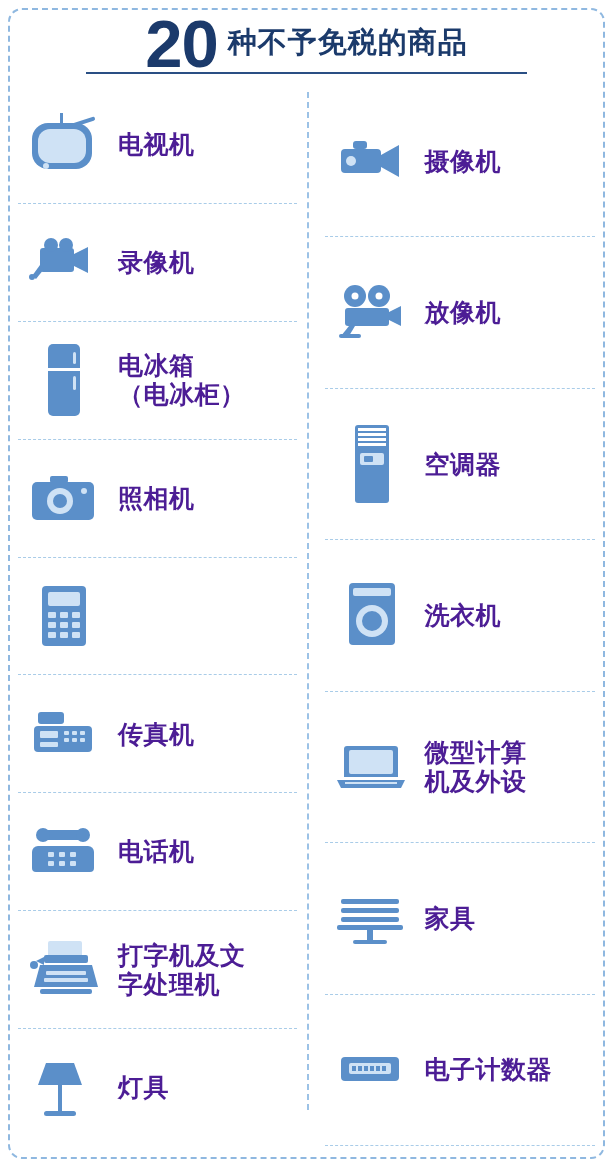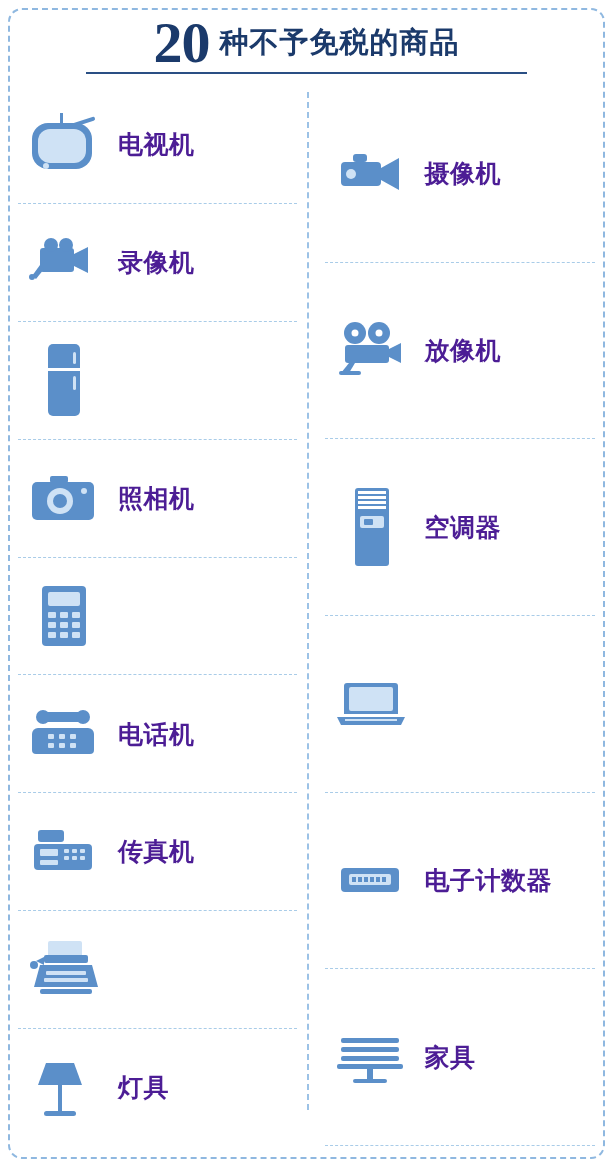--- a/index.html
+++ b/index.html
@@ -33,22 +33,22 @@
   }
   .header {
     position: relative;
     height: 86px;
     display: flex;
     align-items: center;
     justify-content: center;
     gap: 10px;
   }
   .header .num {
-    font-family: Liberation Serif, serif;
-    font-size: 58px;
+    font-family: Liberation Sans, sans-serif;
+    font-size: 67px;
     font-weight: bold;
     color: #1b3a6b;
     line-height: 1;
     letter-spacing: -1px;
   }
   .header .title {
     font-size: 29px;
     font-weight: bold;
     color: #1b3a6b;
     letter-spacing: 1px;
@@ -69,21 +69,21 @@
     box-sizing: border-box;
     height: 1060px;
   }
   .col {
     flex: 1 1 50%;
     display: flex;
     flex-direction: column;
     box-sizing: border-box;
   }
   .col.left { padding-right: 10px; }
-  .col.right { padding-left: 18px; justify-content: center; }
+  .col.right { padding-left: 18px; }
   .divider {
     position: absolute;
     left: 50%;
     top: 6px;
     bottom: 36px;
     width: 0;
     border-left: 2px dashed #9cc2e6;
   }
   .row {
     flex: 1 1 0;
@@ -159,20 +159,22 @@
 
       <div class="row">
         <div class="icon-wrap">
           <svg width="76" height="80" viewBox="0 0 76 80">
             <rect x="22" y="4" width="32" height="72" rx="5" fill="#5b8fc9"></rect>
             <rect x="22" y="28" width="32" height="3" fill="#ffffff"></rect>
             <rect x="47" y="12" width="3" height="12" rx="1.5" fill="#cfe2f5"></rect>
             <rect x="47" y="36" width="3" height="14" rx="1.5" fill="#cfe2f5"></rect>
           </svg>
         </div>
+        <div class="label">电冰箱
+（电冰柜）</div>
       </div>
 
       <div class="row">
         <div class="icon-wrap">
           <svg width="76" height="60" viewBox="0 0 76 60">
             <rect x="24" y="8" width="18" height="7" rx="2" fill="#5b8fc9"></rect>
             <rect x="6" y="14" width="62" height="38" rx="5" fill="#5b8fc9"></rect>
             <circle cx="34" cy="33" r="13" fill="#cfe2f5"></circle>
             <circle cx="34" cy="33" r="7" fill="#5b8fc9"></circle>
             <circle cx="58" cy="23" r="3" fill="#cfe2f5"></circle>
@@ -195,66 +197,68 @@
             <rect x="22" y="52" width="8" height="6" rx="1" fill="#cfe2f5"></rect>
             <rect x="34" y="52" width="8" height="6" rx="1" fill="#cfe2f5"></rect>
             <rect x="46" y="52" width="8" height="6" rx="1" fill="#cfe2f5"></rect>
           </svg>
         </div>
       </div>
 
       <div class="row">
         <div class="icon-wrap">
           <svg width="76" height="60" viewBox="0 0 76 60">
+            <rect x="12" y="8" width="26" height="12" rx="3" fill="#5b8fc9"></rect>
+            <rect x="8" y="22" width="58" height="26" rx="4" fill="#5b8fc9"></rect>
+            <rect x="14" y="27" width="18" height="7" rx="1" fill="#cfe2f5"></rect>
+            <rect x="38" y="27" width="5" height="4" rx="1" fill="#cfe2f5"></rect>
+            <rect x="46" y="27" width="5" height="4" rx="1" fill="#cfe2f5"></rect>
+            <rect x="54" y="27" width="5" height="4" rx="1" fill="#cfe2f5"></rect>
+            <rect x="38" y="34" width="5" height="4" rx="1" fill="#cfe2f5"></rect>
+            <rect x="46" y="34" width="5" height="4" rx="1" fill="#cfe2f5"></rect>
+            <rect x="54" y="34" width="5" height="4" rx="1" fill="#cfe2f5"></rect>
+            <rect x="14" y="38" width="18" height="5" rx="1" fill="#cfe2f5"></rect>
+          </svg>
+        </div>
+        <div class="label">传真机</div>
+      </div>
+
+      <div class="row">
+        <div class="icon-wrap">
+          <svg width="76" height="60" viewBox="0 0 76 60">
             <rect x="14" y="8" width="46" height="10" rx="5" fill="#5b8fc9"></rect>
             <circle cx="17" cy="13" r="7" fill="#5b8fc9"></circle>
             <circle cx="57" cy="13" r="7" fill="#5b8fc9"></circle>
             <path d="M12 24 h50 a6 6 0 0 1 6 6 v16 a4 4 0 0 1 -4 4 h-54 a4 4 0 0 1 -4 -4 v-16 a6 6 0 0 1 6 -6 z" fill="#5b8fc9"></path>
             <rect x="22" y="30" width="6" height="5" rx="1" fill="#cfe2f5"></rect>
             <rect x="33" y="30" width="6" height="5" rx="1" fill="#cfe2f5"></rect>
             <rect x="44" y="30" width="6" height="5" rx="1" fill="#cfe2f5"></rect>
             <rect x="22" y="39" width="6" height="5" rx="1" fill="#cfe2f5"></rect>
             <rect x="33" y="39" width="6" height="5" rx="1" fill="#cfe2f5"></rect>
             <rect x="44" y="39" width="6" height="5" rx="1" fill="#cfe2f5"></rect>
           </svg>
         </div>
         <div class="label">电话机</div>
       </div>
 
       <div class="row">
         <div class="icon-wrap">
-          <svg width="76" height="60" viewBox="0 0 76 60">
-            <rect x="12" y="8" width="26" height="12" rx="3" fill="#5b8fc9"></rect>
-            <rect x="8" y="22" width="58" height="26" rx="4" fill="#5b8fc9"></rect>
-            <rect x="14" y="27" width="18" height="7" rx="1" fill="#cfe2f5"></rect>
-            <rect x="38" y="27" width="5" height="4" rx="1" fill="#cfe2f5"></rect>
-            <rect x="46" y="27" width="5" height="4" rx="1" fill="#cfe2f5"></rect>
-            <rect x="54" y="27" width="5" height="4" rx="1" fill="#cfe2f5"></rect>
-            <rect x="38" y="34" width="5" height="4" rx="1" fill="#cfe2f5"></rect>
-            <rect x="46" y="34" width="5" height="4" rx="1" fill="#cfe2f5"></rect>
-            <rect x="54" y="34" width="5" height="4" rx="1" fill="#cfe2f5"></rect>
-            <rect x="14" y="38" width="18" height="5" rx="1" fill="#cfe2f5"></rect>
-          </svg>
-        </div>
-        <div class="label">传真机</div>
-      </div>
-
-      <div class="row">
-        <div class="icon-wrap">
           <svg width="76" height="70" viewBox="0 0 76 70">
             <rect x="22" y="6" width="34" height="16" rx="2" fill="#cfe2f5"></rect>
             <rect x="18" y="20" width="44" height="8" rx="2" fill="#5b8fc9"></rect>
             <path d="M10 26 l8 -4 v8 z" fill="#5b8fc9"></path>
             <circle cx="8" cy="30" r="4" fill="#5b8fc9"></circle>
             <path d="M14 30 h52 l6 22 h-64 z" fill="#5b8fc9"></path>
             <rect x="20" y="36" width="40" height="4" rx="1" fill="#cfe2f5"></rect>
             <rect x="18" y="43" width="44" height="4" rx="1" fill="#cfe2f5"></rect>
             <rect x="14" y="54" width="52" height="5" rx="2" fill="#5b8fc9"></rect>
           </svg>
         </div>
+        <div class="label">打字机及文
+字处理机</div>
       </div>
 
       <div class="row last">
         <div class="icon-wrap">
           <svg width="76" height="70" viewBox="0 0 76 70">
             <path d="M20 10 h28 l8 22 h-44 z" fill="#5b8fc9"></path>
             <rect x="32" y="32" width="4" height="26" fill="#5b8fc9"></rect>
             <rect x="18" y="58" width="32" height="5" rx="2.5" fill="#5b8fc9"></rect>
           </svg>
         </div>
@@ -301,60 +305,73 @@
             <rect x="25" y="12" width="28" height="3" fill="#ffffff"></rect>
             <rect x="25" y="17" width="28" height="3" fill="#ffffff"></rect>
             <rect x="25" y="22" width="28" height="3" fill="#ffffff"></rect>
             <rect x="27" y="32" width="24" height="12" rx="2" fill="#cfe2f5"></rect>
             <rect x="31" y="35" width="9" height="6" rx="1" fill="#5b8fc9"></rect>
           </svg>
         </div>
         <div class="label">空调器</div>
       </div>
 
+      <div class="row">
+        <div class="icon-wrap">
+          <svg width="76" height="72" viewBox="0 0 76 72">
+            <rect x="16" y="4" width="46" height="62" rx="4" fill="#5b8fc9"></rect>
+            <rect x="20" y="9" width="38" height="8" rx="2" fill="#cfe2f5"></rect>
+            <circle cx="39" cy="42" r="16" fill="#cfe2f5"></circle>
+            <circle cx="39" cy="42" r="10" fill="#5b8fc9"></circle>
+          </svg>
+        </div>
+        <div class="label">洗衣机</div>
+      </div>
 
 
       <div class="row">
         <div class="icon-wrap">
           <svg width="80" height="62" viewBox="0 0 80 62">
             <path d="M16 10 h48 a3 3 0 0 1 3 3 v28 h-54 v-28 a3 3 0 0 1 3 -3 z" fill="#5b8fc9"></path>
             <rect x="18" y="14" width="44" height="24" rx="2" fill="#cfe2f5"></rect>
             <path d="M6 44 h68 l-4 8 h-60 z" fill="#5b8fc9"></path>
             <rect x="14" y="46" width="52" height="2" fill="#cfe2f5"></rect>
           </svg>
         </div>
-      </div>
-
+        <div class="label">微型计算
+机及外设</div>
+      </div>
+
+
+      <div class="row">
+        <div class="icon-wrap">
+          <svg width="80" height="62" viewBox="0 0 80 62">
+            <rect x="10" y="12" width="58" height="5" rx="2" fill="#5b8fc9"></rect>
+            <rect x="10" y="21" width="58" height="5" rx="2" fill="#5b8fc9"></rect>
+            <rect x="10" y="30" width="58" height="5" rx="2" fill="#5b8fc9"></rect>
+            <rect x="6" y="38" width="66" height="5" rx="2" fill="#5b8fc9"></rect>
+            <rect x="36" y="43" width="6" height="12" fill="#5b8fc9"></rect>
+            <rect x="22" y="53" width="34" height="4" rx="2" fill="#5b8fc9"></rect>
+          </svg>
+        </div>
+        <div class="label">家具</div>
+      </div>
 
       <div class="row">
         <div class="icon-wrap">
           <svg width="76" height="50" viewBox="0 0 76 50">
             <rect x="8" y="12" width="58" height="24" rx="4" fill="#5b8fc9"></rect>
             <rect x="16" y="18" width="42" height="11" rx="2" fill="#cfe2f5"></rect>
             <rect x="19" y="21" width="4" height="5" fill="#5b8fc9"></rect>
             <rect x="25" y="21" width="4" height="5" fill="#5b8fc9"></rect>
             <rect x="31" y="21" width="4" height="5" fill="#5b8fc9"></rect>
             <rect x="37" y="21" width="4" height="5" fill="#5b8fc9"></rect>
             <rect x="43" y="21" width="4" height="5" fill="#5b8fc9"></rect>
             <rect x="49" y="21" width="4" height="5" fill="#5b8fc9"></rect>
           </svg>
         </div>
         <div class="label">电子计数器</div>
       </div>
 
-      <div class="row">
-        <div class="icon-wrap">
-          <svg width="80" height="62" viewBox="0 0 80 62">
-            <rect x="10" y="12" width="58" height="5" rx="2" fill="#5b8fc9"></rect>
-            <rect x="10" y="21" width="58" height="5" rx="2" fill="#5b8fc9"></rect>
-            <rect x="10" y="30" width="58" height="5" rx="2" fill="#5b8fc9"></rect>
-            <rect x="6" y="38" width="66" height="5" rx="2" fill="#5b8fc9"></rect>
-            <rect x="36" y="43" width="6" height="12" fill="#5b8fc9"></rect>
-            <rect x="22" y="53" width="34" height="4" rx="2" fill="#5b8fc9"></rect>
-          </svg>
-        </div>
-        <div class="label">家具</div>
-      </div>
-
 
     </div>
   </div>
 </div>
 
 </body></html>

